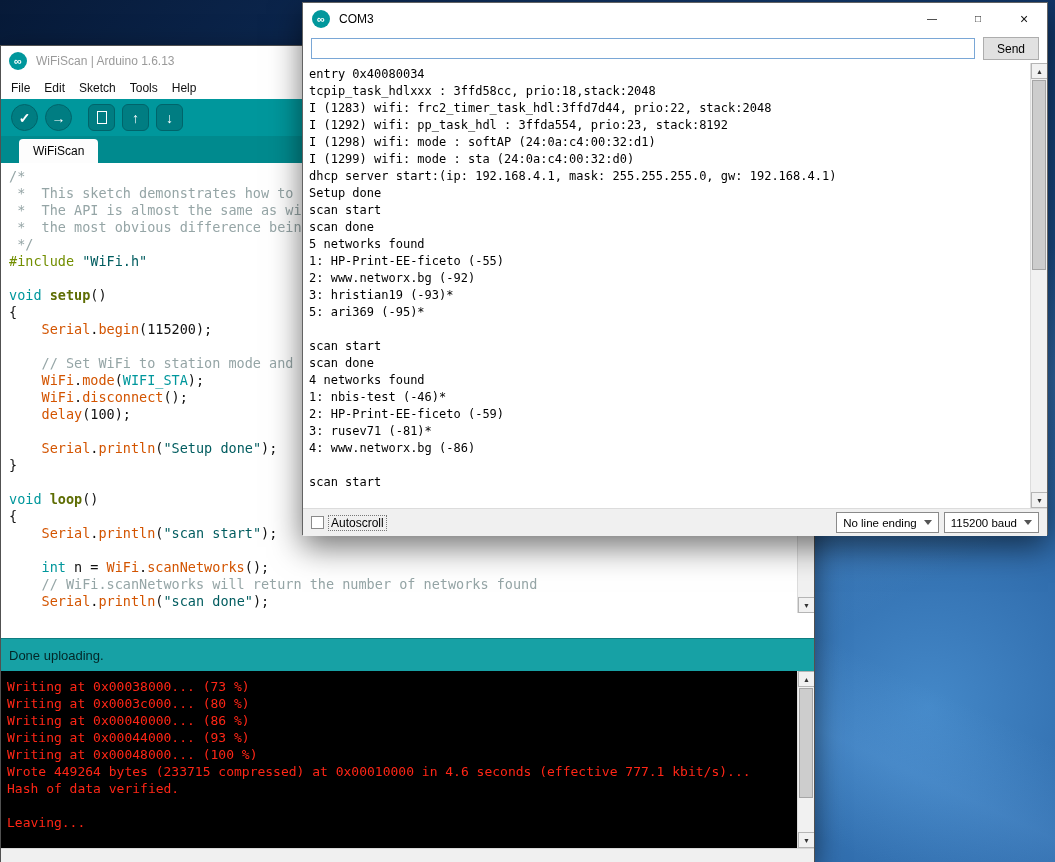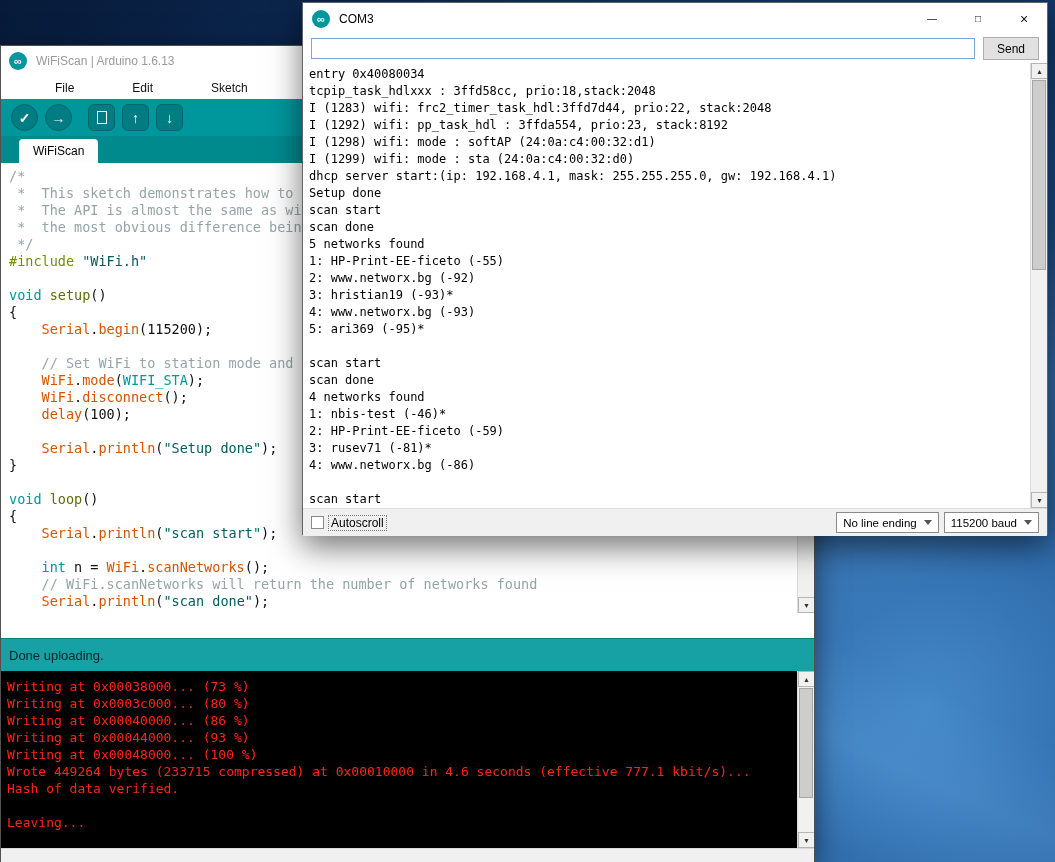--- a/index.html
+++ b/index.html
@@ -15,34 +15,34 @@
   
   .ide-window{
     position:absolute; left:0; top:45px; width:815px; height:817px;
     background:#fff; border:1px solid #515151; box-shadow:0 8px 26px rgba(0,0,0,.5);
   }
   .ide-titlebar{ height:30px; background:#fff; display:flex; align-items:center; padding-left:8px; gap:9px; }
   .app-icon{ width:18px; height:18px; border-radius:50%; background:var(--teal); color:#fff;
              font-size:11px; font-weight:bold; display:flex; align-items:center; justify-content:center; }
   .ide-title{ font-size:12px; color:#9a9a9a; }
   .ide-menubar{ height:23px; background:#fff; display:flex; align-items:center; padding-left:3px; }
-  .menu-item{ font-size:12px; color:#111; padding:3px 7px;margin-left:44px; }
+  .menu-item{ font-size:12px; color:#111; padding:3px 7px; }
   .ide-toolbar{ height:37px; background:var(--teal); display:flex; align-items:center; padding-left:10px; gap:7px; }
   .tb-btn{ width:27px; height:27px; border-radius:50%; background:#007D82; border:1px solid #00646A;
            color:#fff; display:flex; align-items:center; justify-content:center; font-size:14px; font-weight:bold; }
   .tb-btn.sq{ border-radius:6px; }
   .tb-btn.gap{ margin-left:9px; }
   .doc-shape{ width:10px; height:13px; border:1px solid #fff; background:transparent; display:block; }
   .ide-tabstrip{ height:27px; background:var(--tabstrip); display:flex; align-items:flex-end; padding-left:18px; }
   .ide-tab{ height:24px; background:#fdfdfd; color:#000; font-size:12px; padding:0 14px;
             border-radius:4px 4px 0 0; display:flex; align-items:center; }
   .ide-editor{ position:relative; height:450px; background:#fff; overflow:hidden; }
   #code-area{ padding:5px 0 0 8px; font-family:"DejaVu Sans Mono", monospace; font-size:13.5px; line-height:17px; }
   .code-line{ white-space:pre; }
-  .tok-cm{ color:var(--tok-cm); } .tok-kw{ color:var(--tok-kw); } .tok-def{ color:var(--tok-def); }
+  .tok-cm{ color:var(--tok-cm); } .tok-kw{ color:var(--tok-kw); } .tok-def{ color:var(--tok-def);font-weight:bold; }
   .tok-pre{ color:var(--tok-pre); } .tok-fn{ color:var(--tok-fn); } .tok-str{ color:var(--tok-str); }
   .tok-pl{ color:var(--tok-pl); }
   .vscroll{ position:absolute; top:0; right:0; width:17px; height:100%; background:#f1f1f1; border-left:1px solid #dcdcdc; }
   .sb-btn{ position:absolute; left:0; width:17px; height:16px; background:#f1f1f1; border:1px solid #b5b5b5;
            display:flex; align-items:center; justify-content:center; font-size:7px; color:#333; }
   .sb-btn.up{ top:0; } .sb-btn.down{ bottom:0; }
   .sb-thumb{ position:absolute; left:1px; width:14px; background:#cdcdcd; border:1px solid #a6a6a6; }
   .ide-statusbar{ height:33px; background:var(--statusbar); border-top:1px solid #0f7d80; color:#032626;
                   font-size:13px; display:flex; align-items:center; padding-left:8px;margin-top:25px; }
   .ide-console{ position:relative; height:177px; background:var(--console-bg); overflow:hidden; }
@@ -222,21 +222,20 @@
           <div class="serial-line">I (1298) wifi: mode : softAP (24:0a:c4:00:32:d1)</div>
           <div class="serial-line">I (1299) wifi: mode : sta (24:0a:c4:00:32:d0)</div>
           <div class="serial-line">dhcp server start:(ip: 192.168.4.1, mask: 255.255.255.0, gw: 192.168.4.1)</div>
           <div class="serial-line">Setup done</div>
           <div class="serial-line">scan start</div>
           <div class="serial-line">scan done</div>
           <div class="serial-line">5 networks found</div>
           <div class="serial-line">1: HP-Print-EE-ficeto (-55)</div>
           <div class="serial-line">2: www.networx.bg (-92)</div>
           <div class="serial-line">3: hristian19 (-93)*</div>
-          <div class="serial-line">4: www.networx.bg (-93)</div>
           <div class="serial-line">5: ari369 (-95)*</div>
           <div class="serial-line">&nbsp;</div>
           <div class="serial-line">scan start</div>
           <div class="serial-line">scan done</div>
           <div class="serial-line">4 networks found</div>
           <div class="serial-line">1: nbis-test (-46)*</div>
           <div class="serial-line">2: HP-Print-EE-ficeto (-59)</div>
           <div class="serial-line">3: rusev71 (-81)*</div>
           <div class="serial-line">4: www.networx.bg (-86)</div>
           <div class="serial-line">&nbsp;</div>

